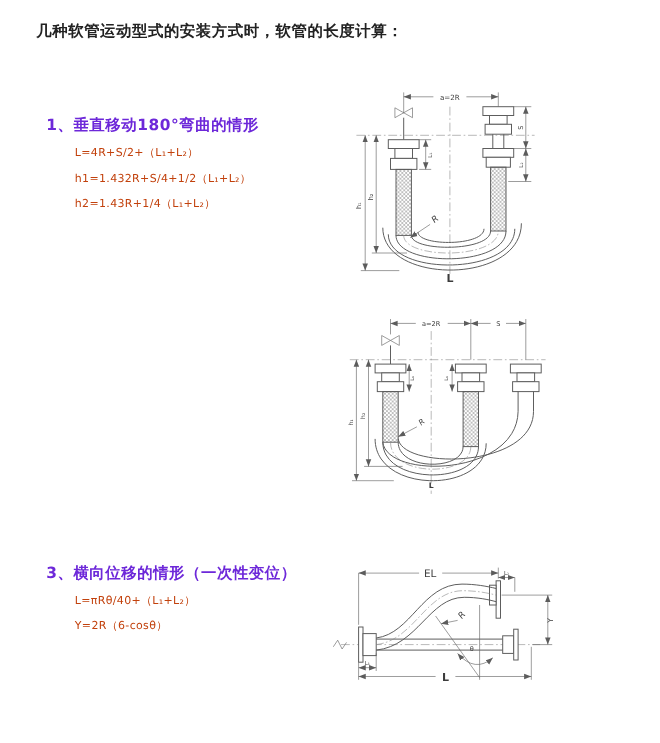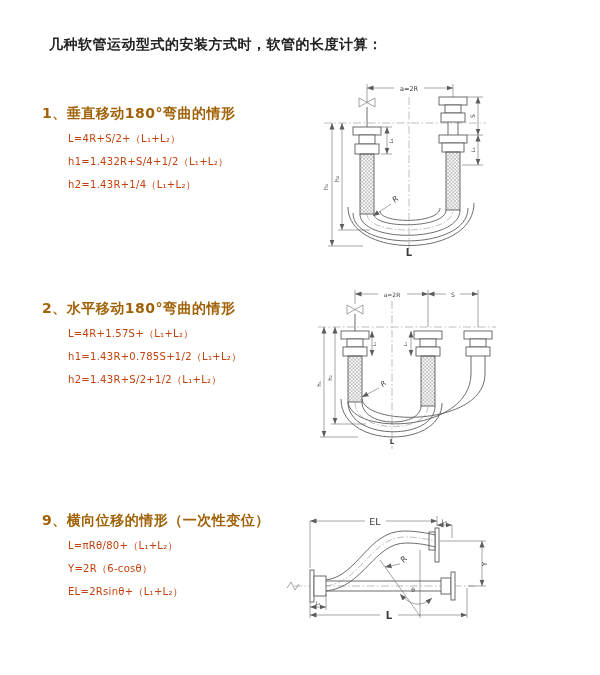--- a/index.html
+++ b/index.html
@@ -1,21 +1,21 @@
 <!DOCTYPE html>
 <html><head>
 <meta charset="utf-8">
 <style>
   html,body{margin:0;padding:0;background:#ffffff;}
   .page{position:relative;width:600px;height:675px;background:#fff;overflow:hidden;
         font-family:"DejaVu Sans","Liberation Sans",sans-serif;color:#1f1f1f;}
   .title{position:absolute;left:33px;top:20px;font-size:14px;font-weight:600;
-         letter-spacing:.5px;margin:16px;color:#222;}
+         letter-spacing:.5px;margin:0;color:#222;}
   .sec{position:absolute;left:42px;width:270px;}
-  .sec-heading{font-size:14px;font-weight:600;letter-spacing:.5px;color:#a16207;}
+  .sec-heading{font-size:14px;font-weight:600;letter-spacing:.5px;color:#6d28d9;}
   .formula{margin:9px 0 0 26px;font-size:10px;letter-spacing:.3px;color:#c2410c;
            white-space:nowrap;}
   .diagram{position:absolute;}
   svg{display:block;}
   svg text{fill:#3c3c3c;font-family:"DejaVu Sans","Liberation Sans",sans-serif;}
   .dline{stroke:#6a6a6a;stroke-width:.6;fill:none;}
   .cline{stroke:#8a8a8a;stroke-width:.55;fill:none;stroke-dasharray:8 2.5 1.5 2.5;}
   .hose{stroke:#5c5c5c;stroke-width:.9;fill:none;}
   .hosed{stroke:#8a8a8a;stroke-width:.55;fill:none;stroke-dasharray:7 2 1.5 2;}
   .fit{stroke:#5c5c5c;stroke-width:.9;fill:#ffffff;}
@@ -42,32 +42,25 @@
     </defs>
   </svg>
 
   <section class="sec" style="top:105px">
     <div class="sec-heading">1、垂直移动180°弯曲的情形</div>
     <div class="formula">L=4R+S/2+（L₁+L₂）</div>
     <div class="formula">h1=1.432R+S/4+1/2（L₁+L₂）</div>
     <div class="formula">h2=1.43R+1/4（L₁+L₂）</div>
   </section>
 
-  <section class="sec" style="top:300px">
-    <div class="sec-heading">2、水平移动180°弯曲的情形</div>
-    <div class="formula">L=4R+1.57S+（L₁+L₂）</div>
-    <div class="formula">h1=1.43R+0.785S+1/2（L₁+L₂）</div>
-    <div class="formula">h2=1.43R+S/2+1/2（L₁+L₂）</div>
-  </section>
 
   <section class="sec" style="top:512px">
-    <div class="sec-heading">9、横向位移的情形（一次性变位）</div>
-    <div class="formula">L=πRθ/80+（L₁+L₂）</div>
+    <div class="sec-heading">3、横向位移的情形（一次性变位）</div>
+    <div class="formula">L=πRθ/40+（L₁+L₂）</div>
     <div class="formula">Y=2R（6-cosθ）</div>
-    <div class="formula">EL=2Rsinθ+（L₁+L₂）</div>
   </section>
 
   <div class="diagram" style="left:308px;top:75px">
     <svg width="290" height="185" viewBox="0 0 290 185">
 
       <g>
         <line class="cline" x1="16" y1="48" x2="178" y2="48"></line>
         <line class="cline" x1="101" y1="22" x2="101" y2="174"></line>
       </g>
 
@@ -230,21 +223,21 @@
       </g>
 
       <g>
         <line class="dline" x1="71" y1="107" x2="54" y2="116" marker-end="url(#ma)"></line>
         <text x="75" y="106" font-size="7" font-style="italic" transform="rotate(-40 75 106)">R</text>
       </g>
       <text x="84" y="163" font-size="7" font-weight="bold" text-anchor="middle">L</text>
     </svg>
   </div>
 
-  <div class="diagram" style="left:280px;top:498px">
+  <div class="diagram" style="left:296px;top:498px">
     <svg width="302" height="165" viewBox="0 0 302 165">
 
       <g>
         <line class="cline" x1="14" y1="88" x2="195" y2="88"></line>
         <path class="dline" d="M7,90 L11,84 L15,92 L19,86"></path>
       </g>
 
       <g>
         <line class="dline" x1="30" y1="23" x2="30" y2="70"></line>
         <line class="dline" x1="157" y1="28" x2="157" y2="18"></line>

